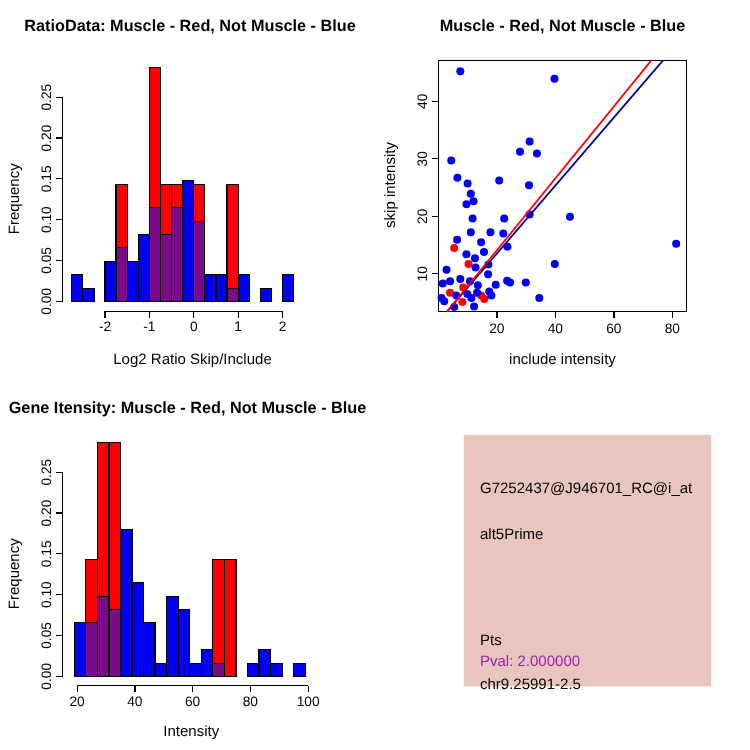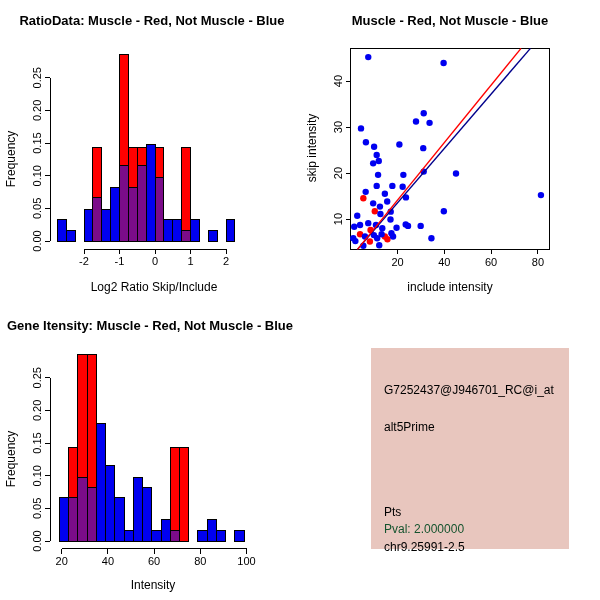--- a/index.html
+++ b/index.html
@@ -208,15 +208,15 @@
       <text x="246.5" y="264.5" font-size="11" fill="#000" text-anchor="middle">100</text>
       <text x="150" y="30" font-size="13" fill="#000" text-anchor="middle" font-weight="bold">Gene Itensity: Muscle - Red, Not Muscle - Blue</text>
       <text x="153" y="289" font-size="12" fill="#000" text-anchor="middle">Intensity</text>
       <text x="15" y="159" font-size="12" fill="#000" text-anchor="middle" transform="rotate(-90 15 159)">Frequency</text>
     </svg>
   <div id="info-panel" style="background: rgb(232, 198, 190);">
     <div class="info-line" style="top: 35px; color: rgb(0, 0, 0);">G7252437@J946701_RC@i_at</div>
     <div class="info-line" style="top: 72px; color: rgb(0, 0, 0);">alt5Prime</div>
     <div class="info-line" style="top: 109px; color: rgb(0, 0, 0); margin-top: 48px;">Pts</div>
     <div class="info-line" style="top: 146px; color: rgb(0, 0, 0); margin-top: 46px;">chr9.25991-2.5</div>
-    <div class="info-line" style="top: 174px; color: #14532d;">Pval: 2.000000</div>
+    <div class="info-line" style="top: 174px; color: #a21caf;">Pval: 2.000000</div>
   </div>
 </div>
 
 </body></html>

